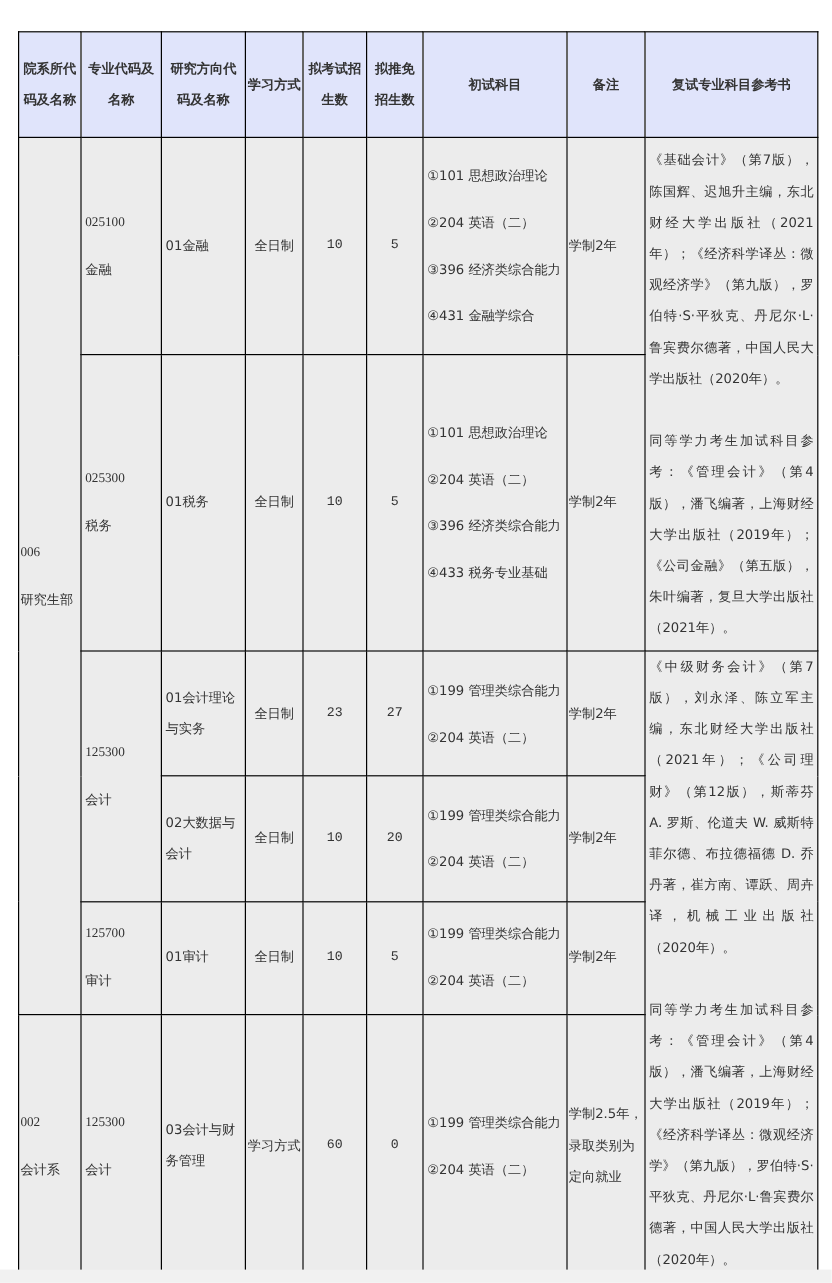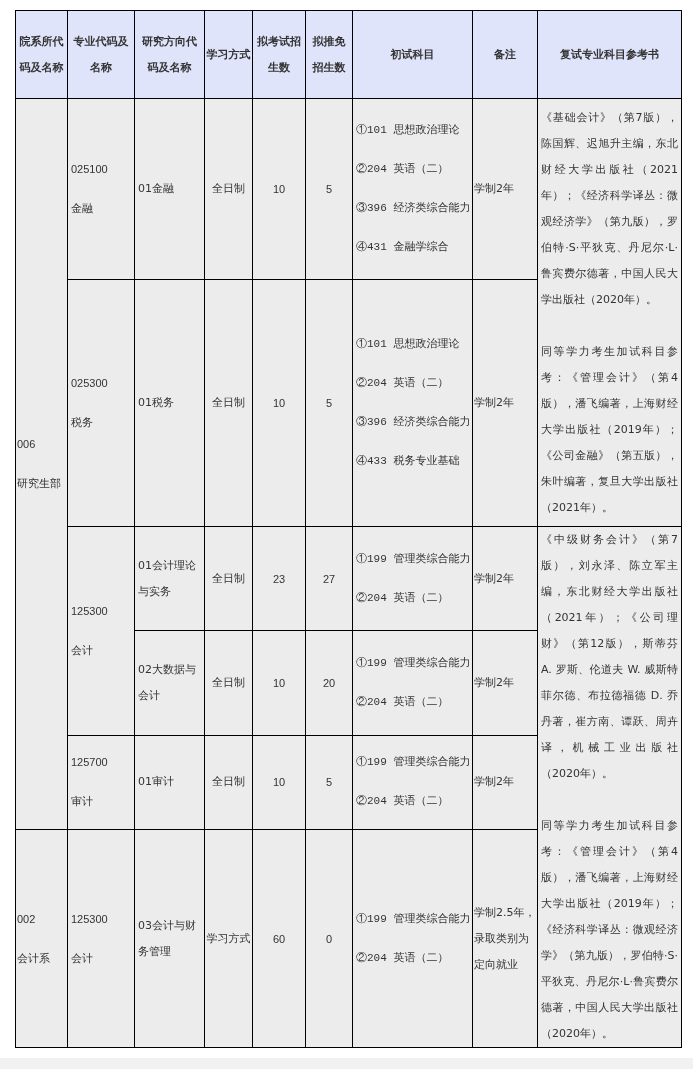--- a/index.html
+++ b/index.html
@@ -1,36 +1,36 @@
 <!DOCTYPE html>
 <html><head>
 <meta charset="utf-8">
 <style>
   html, body { margin: 0; padding: 0; background: #ffffff; }
   body { width: 693px; height: 1069px; position: relative; overflow: hidden;
          font-family: "DejaVu Sans", "Liberation Sans", sans-serif; color: #333; }
   .bottom-bar { position: absolute; left: 0; right: 0; top: 1058px; height: 11px; background: #f1f1f1; }
   table.admissions {
-    position: absolute; left: 15px; top: 10px;
+    position: absolute; left: 15px; top: 26px;
     border-collapse: collapse; table-layout: fixed; width: 666px;
   }
   table.admissions td, table.admissions th {
     border: 1.5px solid #000; padding: 0 3px; vertical-align: middle;
     font-size: 11px; line-height: 26px; font-weight: normal; overflow: hidden;
   }
   table.admissions th {
     background: #e0e4fb; color: #333; font-weight: bold; text-align: center; height: 87px;
     font-size: 11px;
   }
   table.admissions td { background: #ececec; }
   td.c { text-align: center; }
   td.l { text-align: left; }
-  .num { font-family: Liberation Sans, sans-serif; font-size: 11px; margin-top: 16px; }
-  .subj-line { display: block; line-height: 39px; font-size: 11px; white-space: nowrap; font-family: Liberation Mono, monospace; }
-  .code { display: block; font-family: Liberation Sans, sans-serif; line-height: 39px; }
+  .num { font-family: Liberation Mono, monospace; font-size: 11px; margin-top: 16px; }
+  .subj-line { display: block; line-height: 39px; font-size: 11px; white-space: nowrap; }
+  .code { display: block; font-family: Liberation Serif, serif; line-height: 39px; }
   .name { display: block; line-height: 39px; }
   td.ref { font-size: 11px; line-height: 25.5px; text-align: justify; padding: 0 6px; }
   td.ref p { margin: 0; }
   td.ref p + p { margin-top: 26px; }
   .dir { line-height: 26px; }
 </style>
 </head>
 <body>
 
 <table class="admissions">

